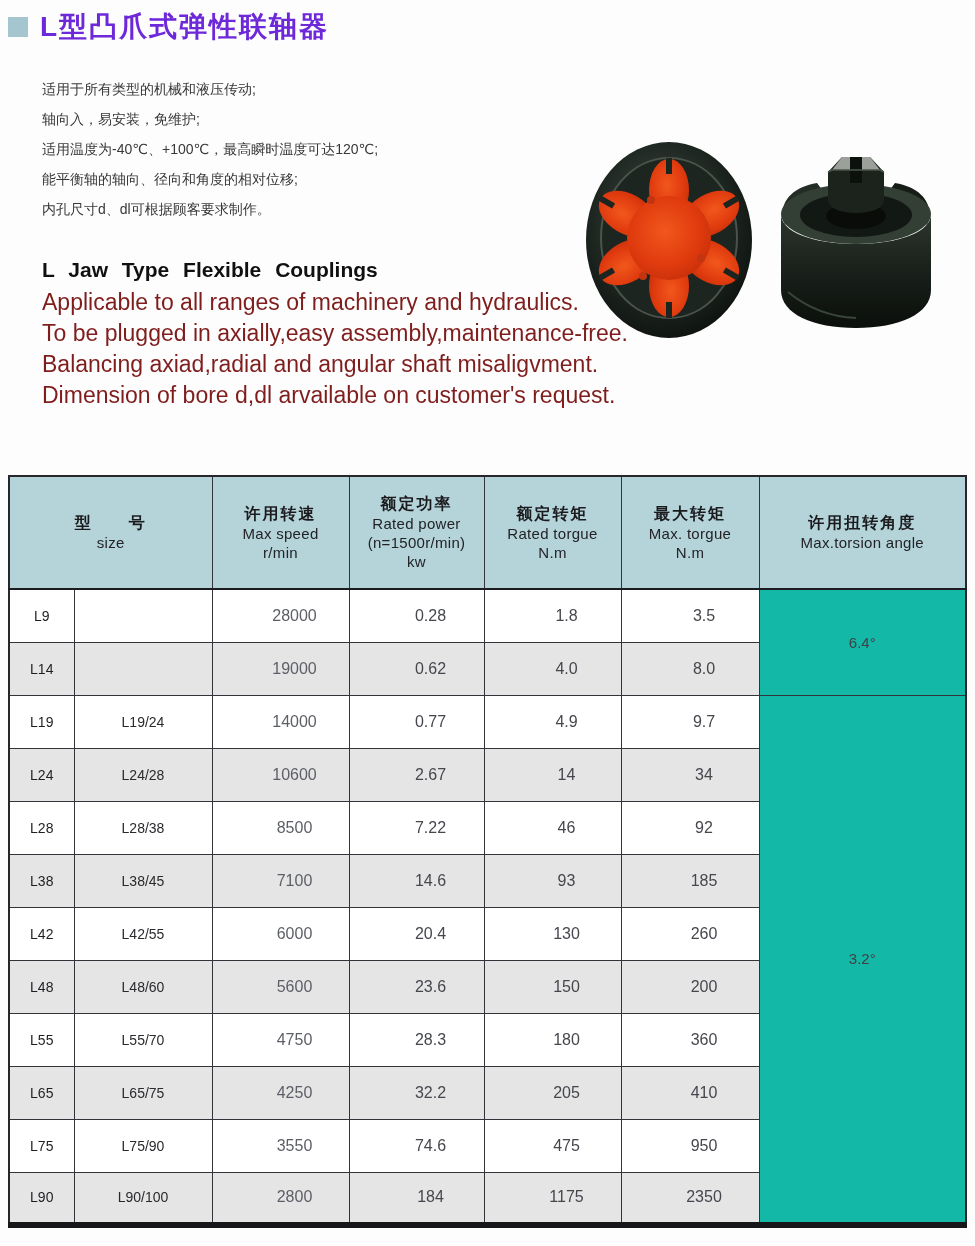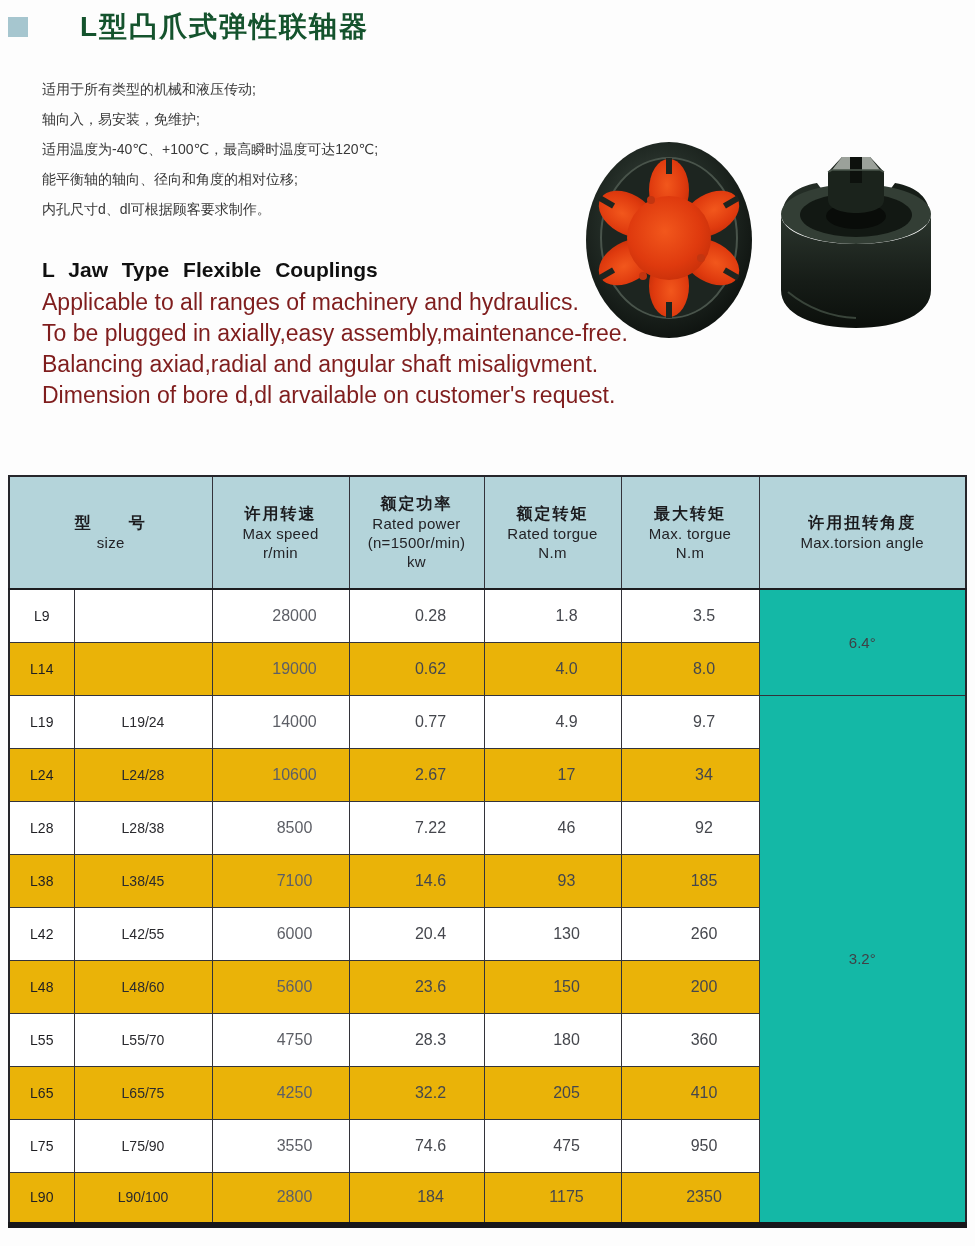--- a/index.html
+++ b/index.html
@@ -2,21 +2,21 @@
 <html><head>
 <meta charset="utf-8">
 <style>
   * { margin:0; padding:0; box-sizing:border-box; }
   body { font-family:"Liberation Sans","DejaVu Sans",sans-serif; background:#ffffff; }
   .page { position:relative; width:975px; height:1246px; background:#fdfdfd; overflow:hidden; }
 
   
   .title-block { position:absolute; left:8px; top:8px; display:flex; align-items:flex-start; gap:12px; }
   .bullet { width:20px; height:20px; background:#a6c6cf; margin-top:9px; }
-  .zh-title { font-size:28px; font-weight:bold; color:#14532d; letter-spacing:2px;margin-left:40px; }
+  .zh-title { font-size:28px; font-weight:bold; color:#6d28d9; letter-spacing:2px; }
 
   
   .zh-features { position:absolute; left:42px; top:74px; font-size:14px; line-height:30px; color:#383838; }
 
   
   .en-title { position:absolute; left:42px; top:258px; font-size:21px; font-weight:bold; color:#101010; word-spacing:8px; }
   .en-features { position:absolute; left:42px; top:287px; font-size:23px; line-height:31px; color:#7f1d1d; }
 
   
   .photo-left  { position:absolute; left:583px; top:138px; }
@@ -25,21 +25,21 @@
   
   .spec-table-wrap { position:absolute; left:8px; top:475px; }
   table.spec { border-collapse:collapse; table-layout:fixed; width:957px; background:#ffffff;
                border:2px solid #26262b; border-bottom:6px solid #17171a; }
   table.spec th, table.spec td { border:1px solid #33333a; }
   table.spec thead th { background:#b4d4da; height:113px; font-weight:normal;
                         vertical-align:middle; text-align:center; border-bottom:2px solid #1c1c20; }
   .hzh { font-size:16px; font-weight:bold; color:#1b1b1e; letter-spacing:2px; line-height:20px; }
   .hen { font-size:15px; color:#232327; line-height:19px; letter-spacing:0.3px; }
   table.spec tbody td { height:53px; text-align:center; vertical-align:middle; }
-  tr.alt td { background:#eab308; }
+  tr.alt td { background:#e5e5e5; }
   td.size1 { font-size:14px; color:#1f1f23; }
   td.size2 { font-size:14px; color:#2a2a2e; }
   td.num   { font-size:16px; color:#45474d;padding-left:28px; }
   td.speed { color:#5d5f66; }
   td.angle { background:#14b8a6; font-size:15px; color:#3f4146; }
 </style>
 </head>
 <body>
 
 <div class="page">
@@ -204,21 +204,21 @@
           <td class="num">0.77</td>
           <td class="num">4.9</td>
           <td class="num">9.7</td>
           <td class="angle" rowspan="10">3.2°</td>
         </tr>
         <tr class="alt">
           <td class="size1">L24</td>
           <td class="size2">L24/28</td>
           <td class="num speed">10600</td>
           <td class="num">2.67</td>
-          <td class="num">17</td>
+          <td class="num">14</td>
           <td class="num">34</td>
         </tr>
         <tr>
           <td class="size1">L28</td>
           <td class="size2">L28/38</td>
           <td class="num speed">8500</td>
           <td class="num">7.22</td>
           <td class="num">46</td>
           <td class="num">92</td>
         </tr>

